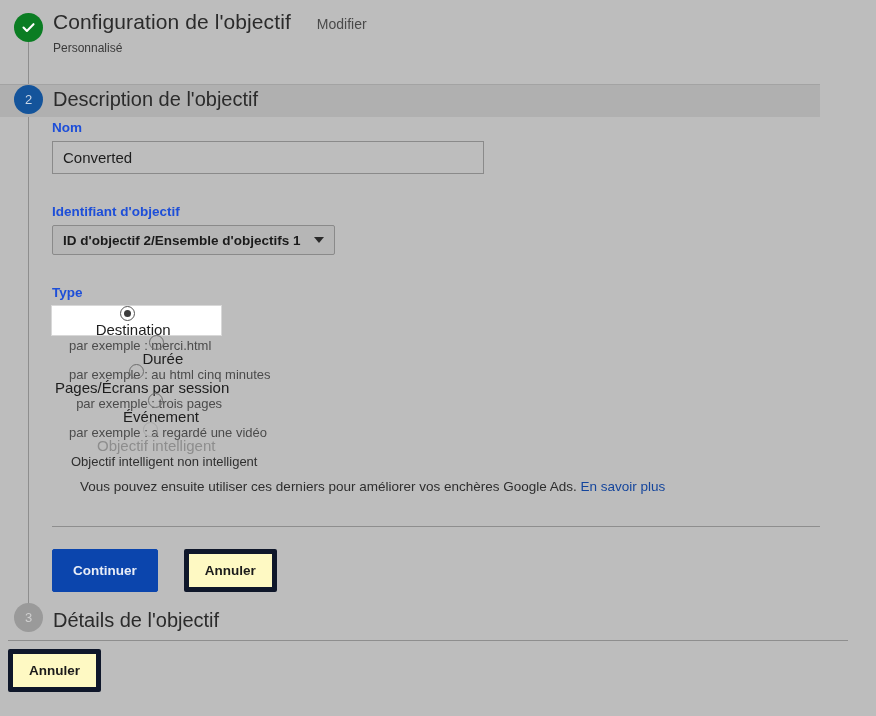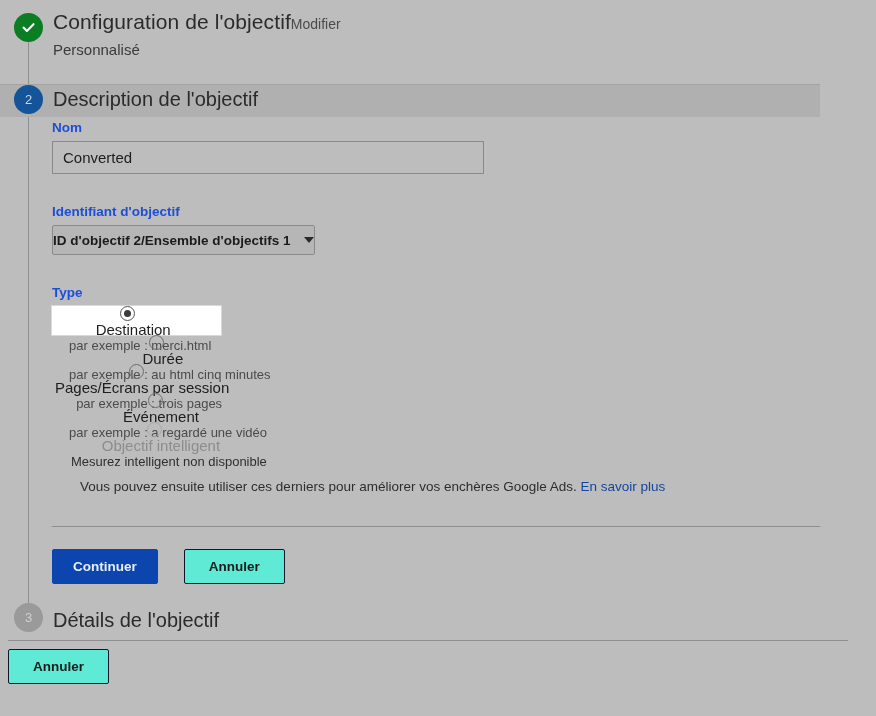--- a/index.html
+++ b/index.html
@@ -48,34 +48,35 @@
   
   .sec1 {
     position: absolute;
     left: 53px;
     top: 10px;
     width: 800px;
   }
   .sec1-row {
     display: flex;
     align-items: baseline;
+    gap: 26px;
   }
   .sec1-title {
     font-size: 21px;
     color: #2b2b2b;
     letter-spacing: .1px;
   }
   .sec1-edit {
     font-size: 14px;
     color: #4a4a4a;
     cursor: pointer;
   }
   .sec1-sub {
     margin-top: 7px;
-    font-size: 15px;
+    font-size: 12px;
     color: #3a3a3a;
   }
 
   
   .sec2-band {
     position: absolute;
     left: 0;
     top: 84px;
     width: 820px;
     height: 32px;
@@ -117,21 +118,21 @@
     outline: none;
   }
   .spacer-1 { height: 30px; }
 
   .select-box {
     display: inline-flex;
     align-items: center;
     gap: 14px;
     height: 30px;
     box-sizing: border-box;
-    padding: 0 0;
+    padding: 0 10px;
     background: #b6b6b6;
     border: 1px solid #8a8a8a;
     border-radius: 2px;
     font-size: 13.5px;
     font-weight: bold;
     color: #1b1b1b;
     cursor: pointer;
   }
   .caret {
     width: 0; height: 0;
@@ -227,24 +228,24 @@
     cursor: pointer;
     box-sizing: border-box;
   }
   .btn-primary {
     background: #0b45ad;
     color: #e8edf7;
     border: 1px solid #0b45ad;
     padding: 9px 20px;
   }
   .btn-secondary {
-    background: #5eead4;
+    background: #fef9c3;
     color: #1b1b1b;
-    border: 1px solid #0f172a;
-    padding: 9px 24px;
+    border: 5px solid #0f172a;
+    padding: 9px 16px;
   }
 
   
   .sec3-title {
     position: absolute;
     left: 53px;
     top: 609px;
     font-size: 20px;
     color: #2b2b2b;
   }
@@ -334,21 +335,21 @@
 
       <div class="radio-row">
         <span class="radio-dot"></span>
         <span class="radio-label">Événement</span>
         <span class="radio-hint">par exemple : a regardé une vidéo</span>
       </div>
 
       <div class="radio-row disabled">
         <span class="radio-dot"></span>
         <span class="radio-label">Objectif intelligent</span>
-        <span class="radio-hint">Mesurez intelligent non disponible</span>
+        <span class="radio-hint">Objectif intelligent non intelligent</span>
       </div>
 
     </div>
 
     <div class="smart-desc">
       <br>
       <span>Vous pouvez ensuite utiliser ces derniers pour améliorer vos enchères Google Ads.</span>
       <a href="#">En savoir plus</a>
     </div>
   </div>

